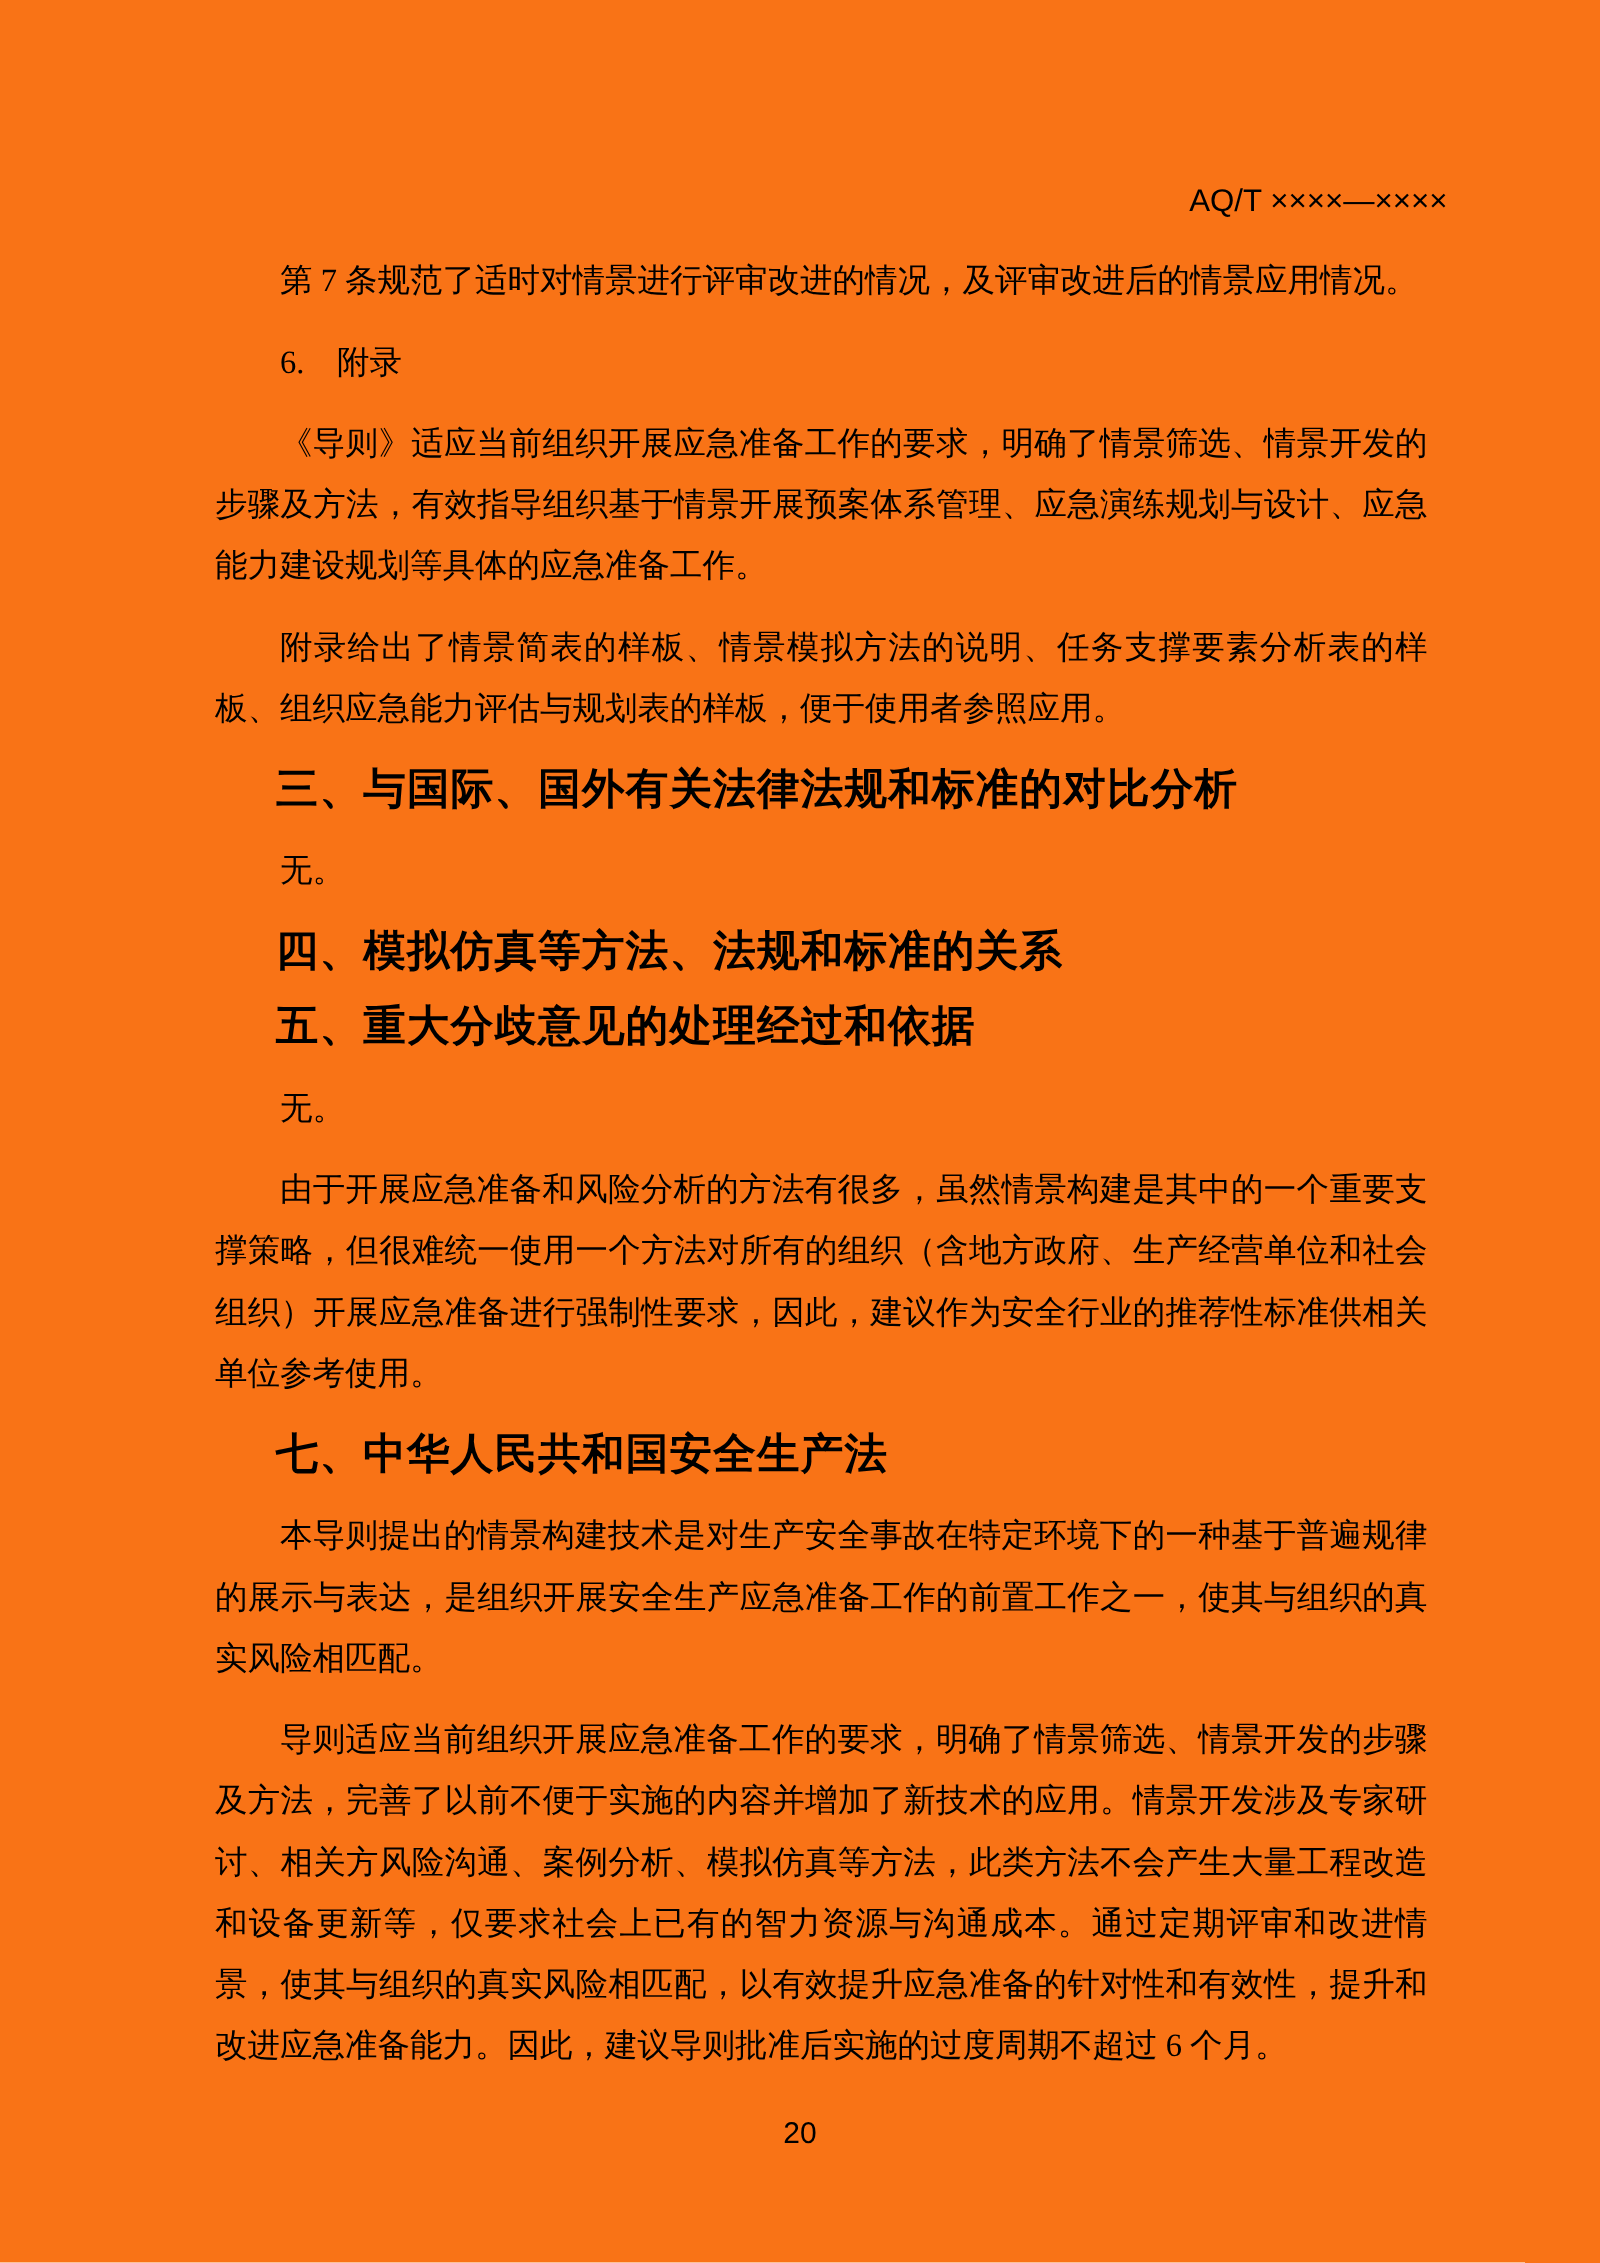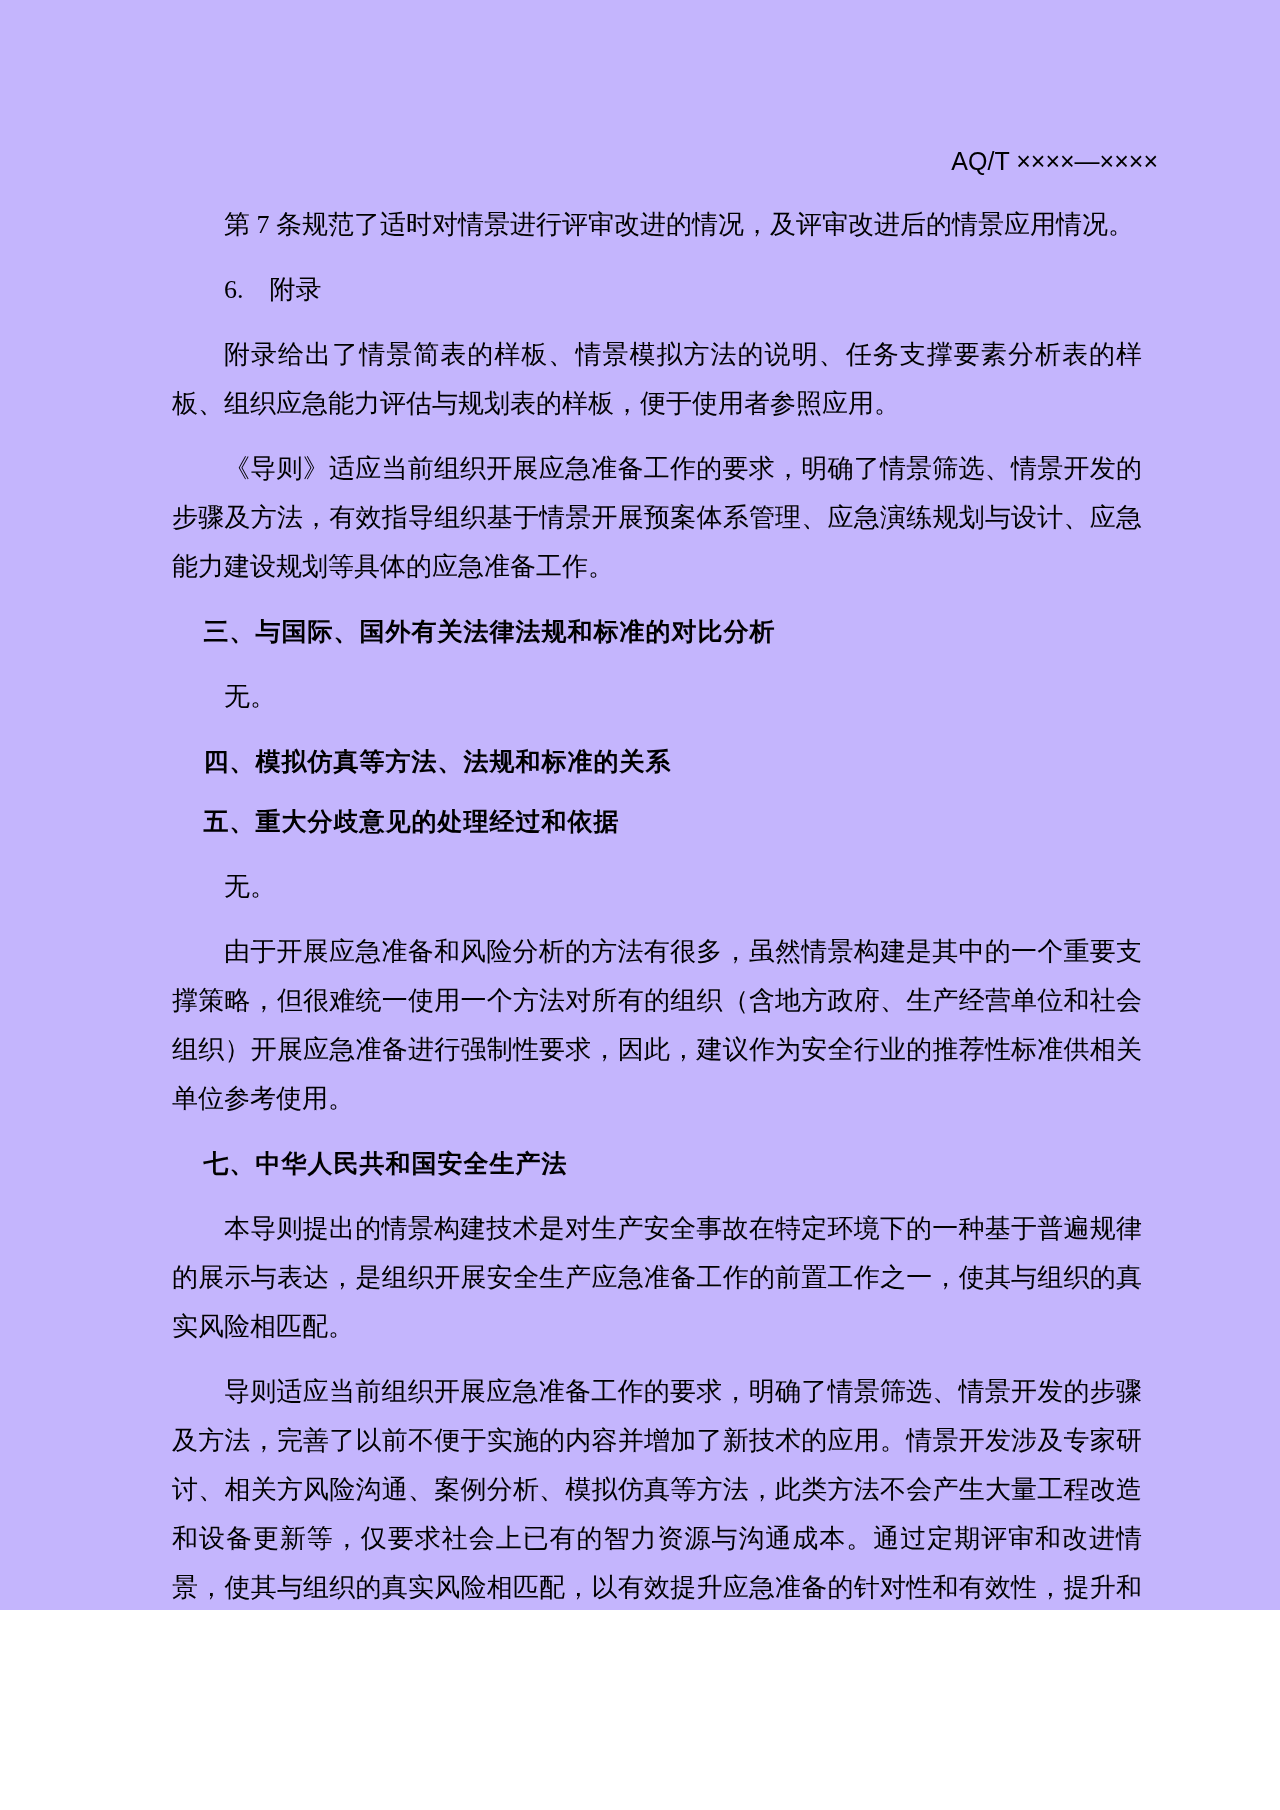--- a/index.html
+++ b/index.html
@@ -3,22 +3,22 @@
 <meta charset="utf-8">
 <style>
   html, body {
     margin: 0;
     padding: 0;
     background: #ffffff;
   }
   .page {
     position: relative;
     width: 1280px;
-    height: 1610px;
-    background: #c4b5fd;
+    height: 1810px;
+    background: #f97316;
     color: #000000;
     font-family: "Liberation Serif", serif;
     overflow: hidden;
   }
   .doc-header {
     position: absolute;
     top: 146px;
     right: 122px;
     font-family: "Liberation Sans", sans-serif;
     font-size: 25px;
@@ -37,21 +37,21 @@
     font-size: 26px;
     line-height: 49px;
     text-align: justify;
     text-justify: inter-ideograph;
     text-indent: 2em;
     font-family: "Liberation Serif", serif;
     color: #000000;
   }
   .heading {
     margin: 11px 0 9px 0;
-    font-size: 25px;
+    font-size: 34px;
     line-height: 49px;
     font-weight: bold;
     text-indent: 1.9em;
     font-family: "Liberation Sans", sans-serif;
     color: #000000;
     letter-spacing: 1px;
   }
   .page-number {
     position: absolute;
     top: 1694px;
@@ -68,22 +68,22 @@
 <body>
 
 <div class="page">
 
   <div class="doc-header">AQ/T ××××—××××</div>
 
   <div class="content" id="doc-content">
 
   <p class="para">第 7 条规范了适时对情景进行评审改进的情况，及评审改进后的情景应用情况。</p>
       <p class="para">6.　附录</p>
+      <p class="para">《导则》适应当前组织开展应急准备工作的要求，明确了情景筛选、情景开发的步骤及方法，有效指导组织基于情景开展预案体系管理、应急演练规划与设计、应急能力建设规划等具体的应急准备工作。</p>
       <p class="para">附录给出了情景简表的样板、情景模拟方法的说明、任务支撑要素分析表的样板、组织应急能力评估与规划表的样板，便于使用者参照应用。</p>
-      <p class="para">《导则》适应当前组织开展应急准备工作的要求，明确了情景筛选、情景开发的步骤及方法，有效指导组织基于情景开展预案体系管理、应急演练规划与设计、应急能力建设规划等具体的应急准备工作。</p>
       <h2 class="heading">三、与国际、国外有关法律法规和标准的对比分析</h2>
       <p class="para">无。</p>
       <h2 class="heading">四、模拟仿真等方法、法规和标准的关系</h2>
       <h2 class="heading">五、重大分歧意见的处理经过和依据</h2>
       <p class="para">无。</p>
       <p class="para">由于开展应急准备和风险分析的方法有很多，虽然情景构建是其中的一个重要支撑策略，但很难统一使用一个方法对所有的组织（含地方政府、生产经营单位和社会组织）开展应急准备进行强制性要求，因此，建议作为安全行业的推荐性标准供相关单位参考使用。</p>
       <h2 class="heading">七、中华人民共和国安全生产法</h2>
       <p class="para">本导则提出的情景构建技术是对生产安全事故在特定环境下的一种基于普遍规律的展示与表达，是组织开展安全生产应急准备工作的前置工作之一，使其与组织的真实风险相匹配。</p>
       <p class="para">导则适应当前组织开展应急准备工作的要求，明确了情景筛选、情景开发的步骤及方法，完善了以前不便于实施的内容并增加了新技术的应用。情景开发涉及专家研讨、相关方风险沟通、案例分析、模拟仿真等方法，此类方法不会产生大量工程改造和设备更新等，仅要求社会上已有的智力资源与沟通成本。通过定期评审和改进情景，使其与组织的真实风险相匹配，以有效提升应急准备的针对性和有效性，提升和改进应急准备能力。因此，建议导则批准后实施的过度周期不超过 6 个月。</p>
     </div>

